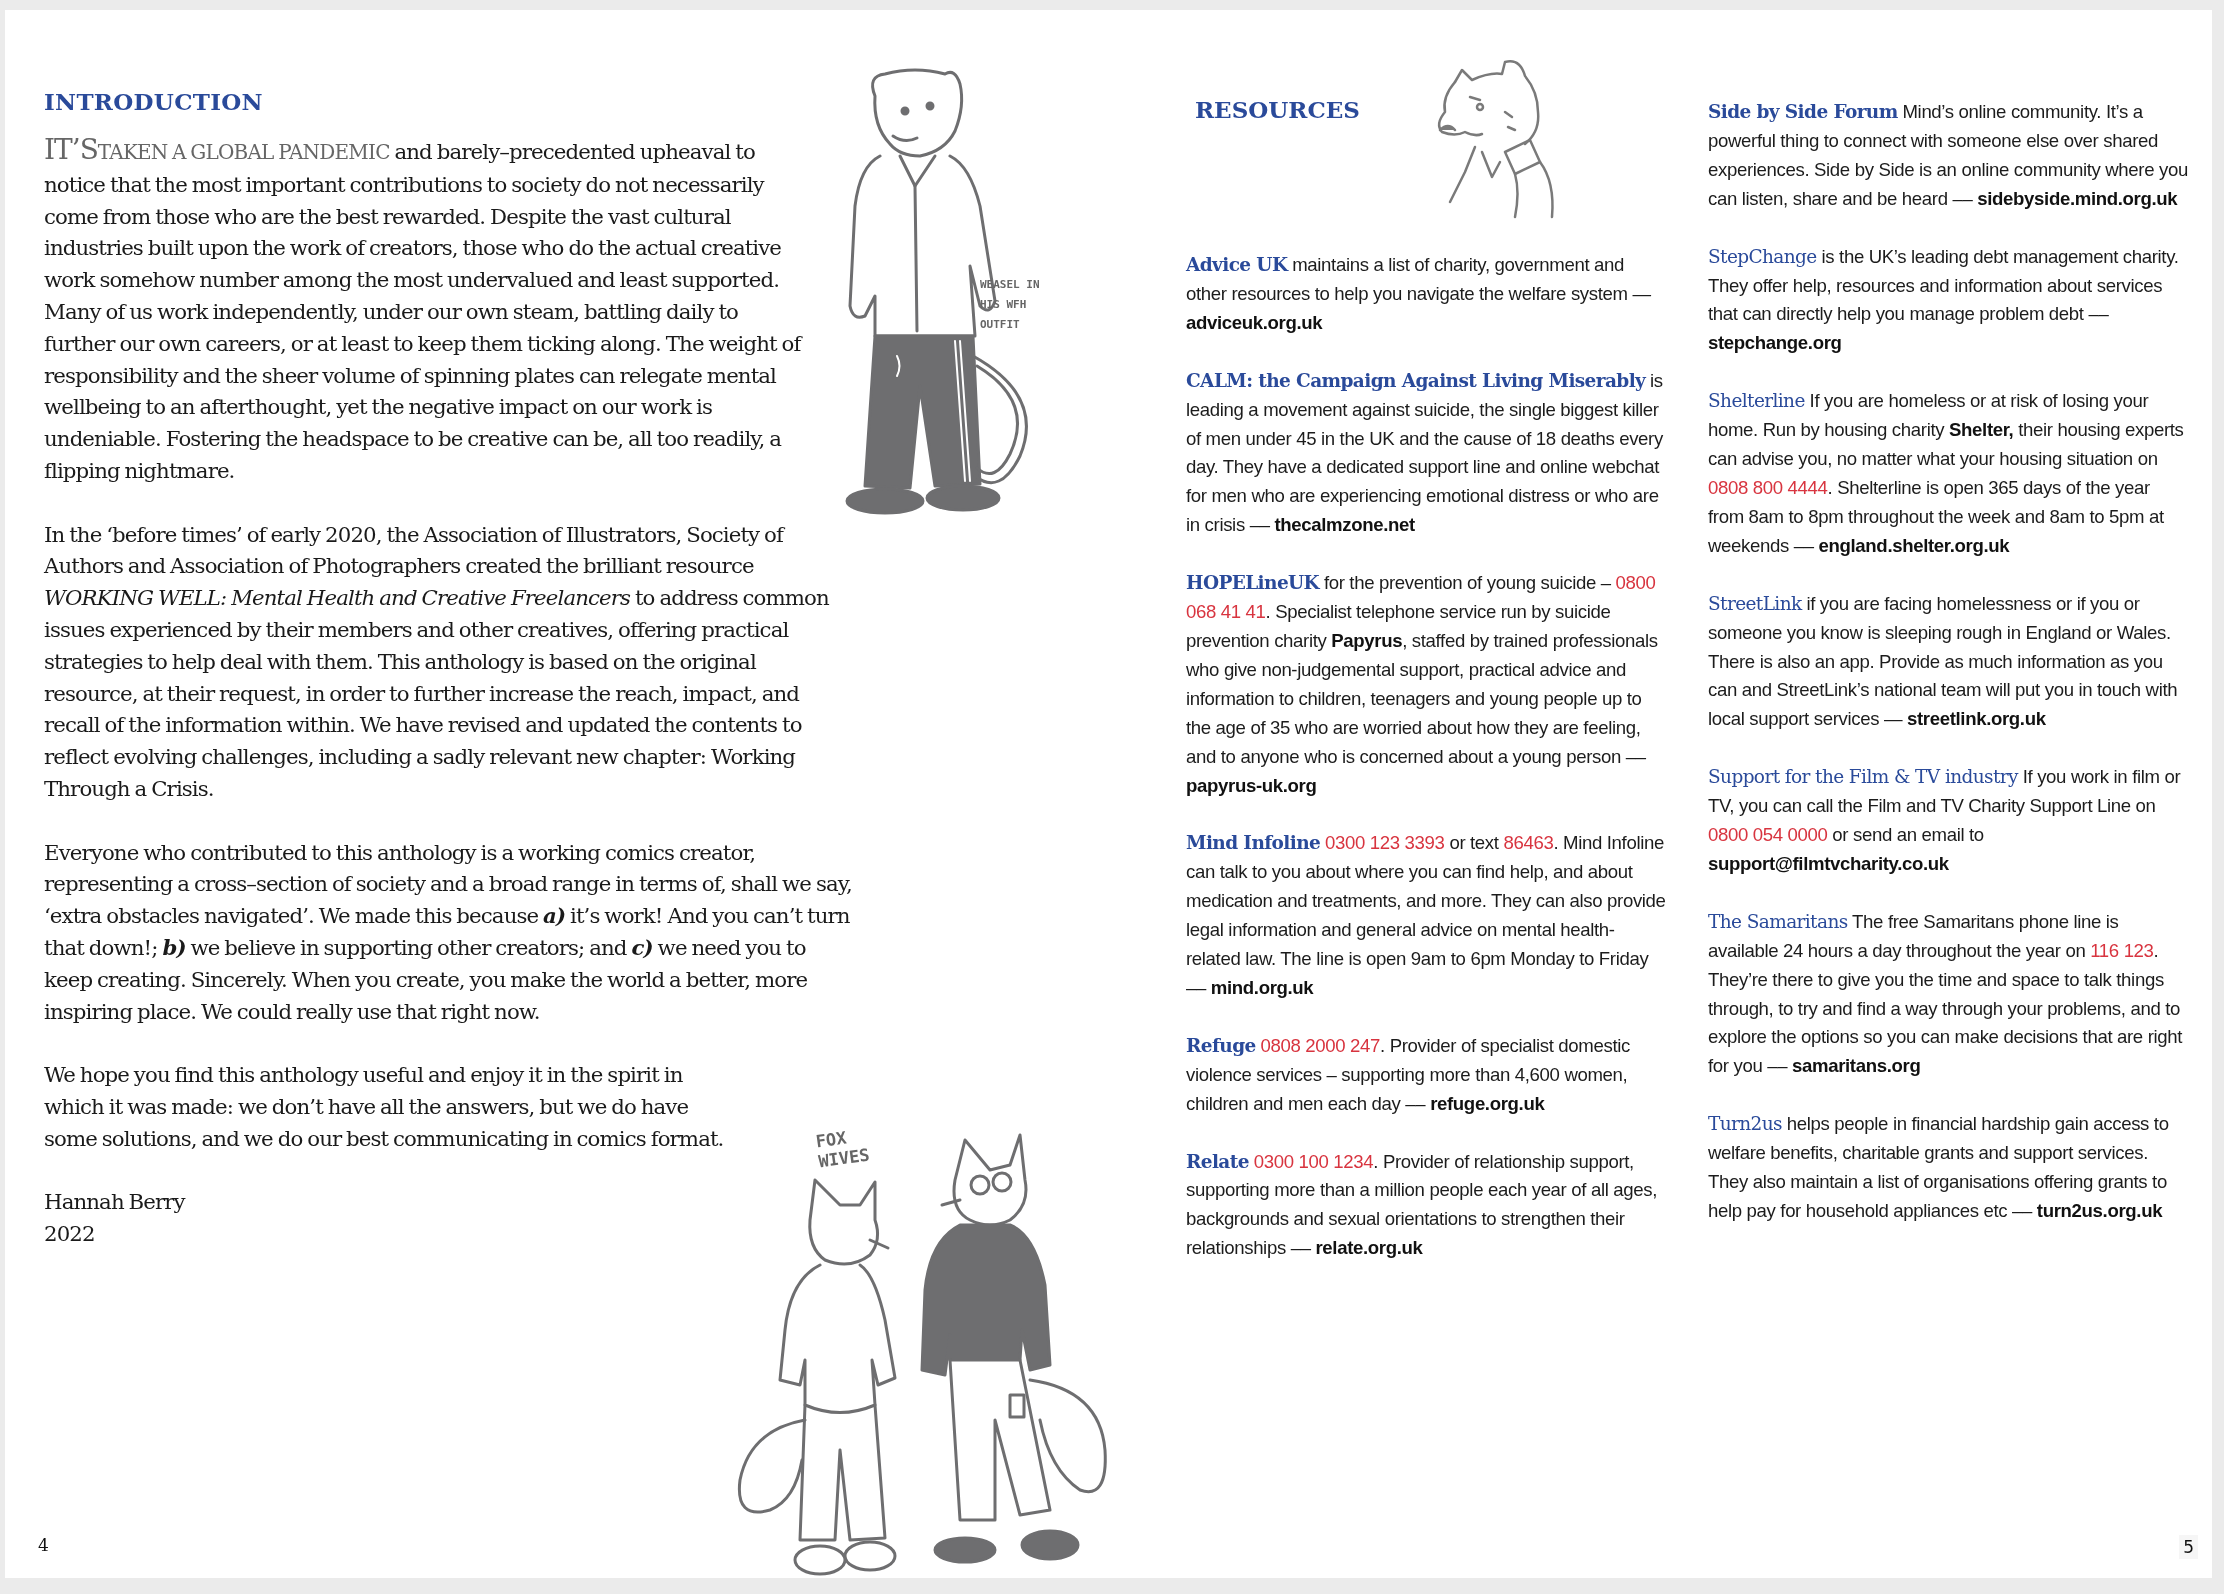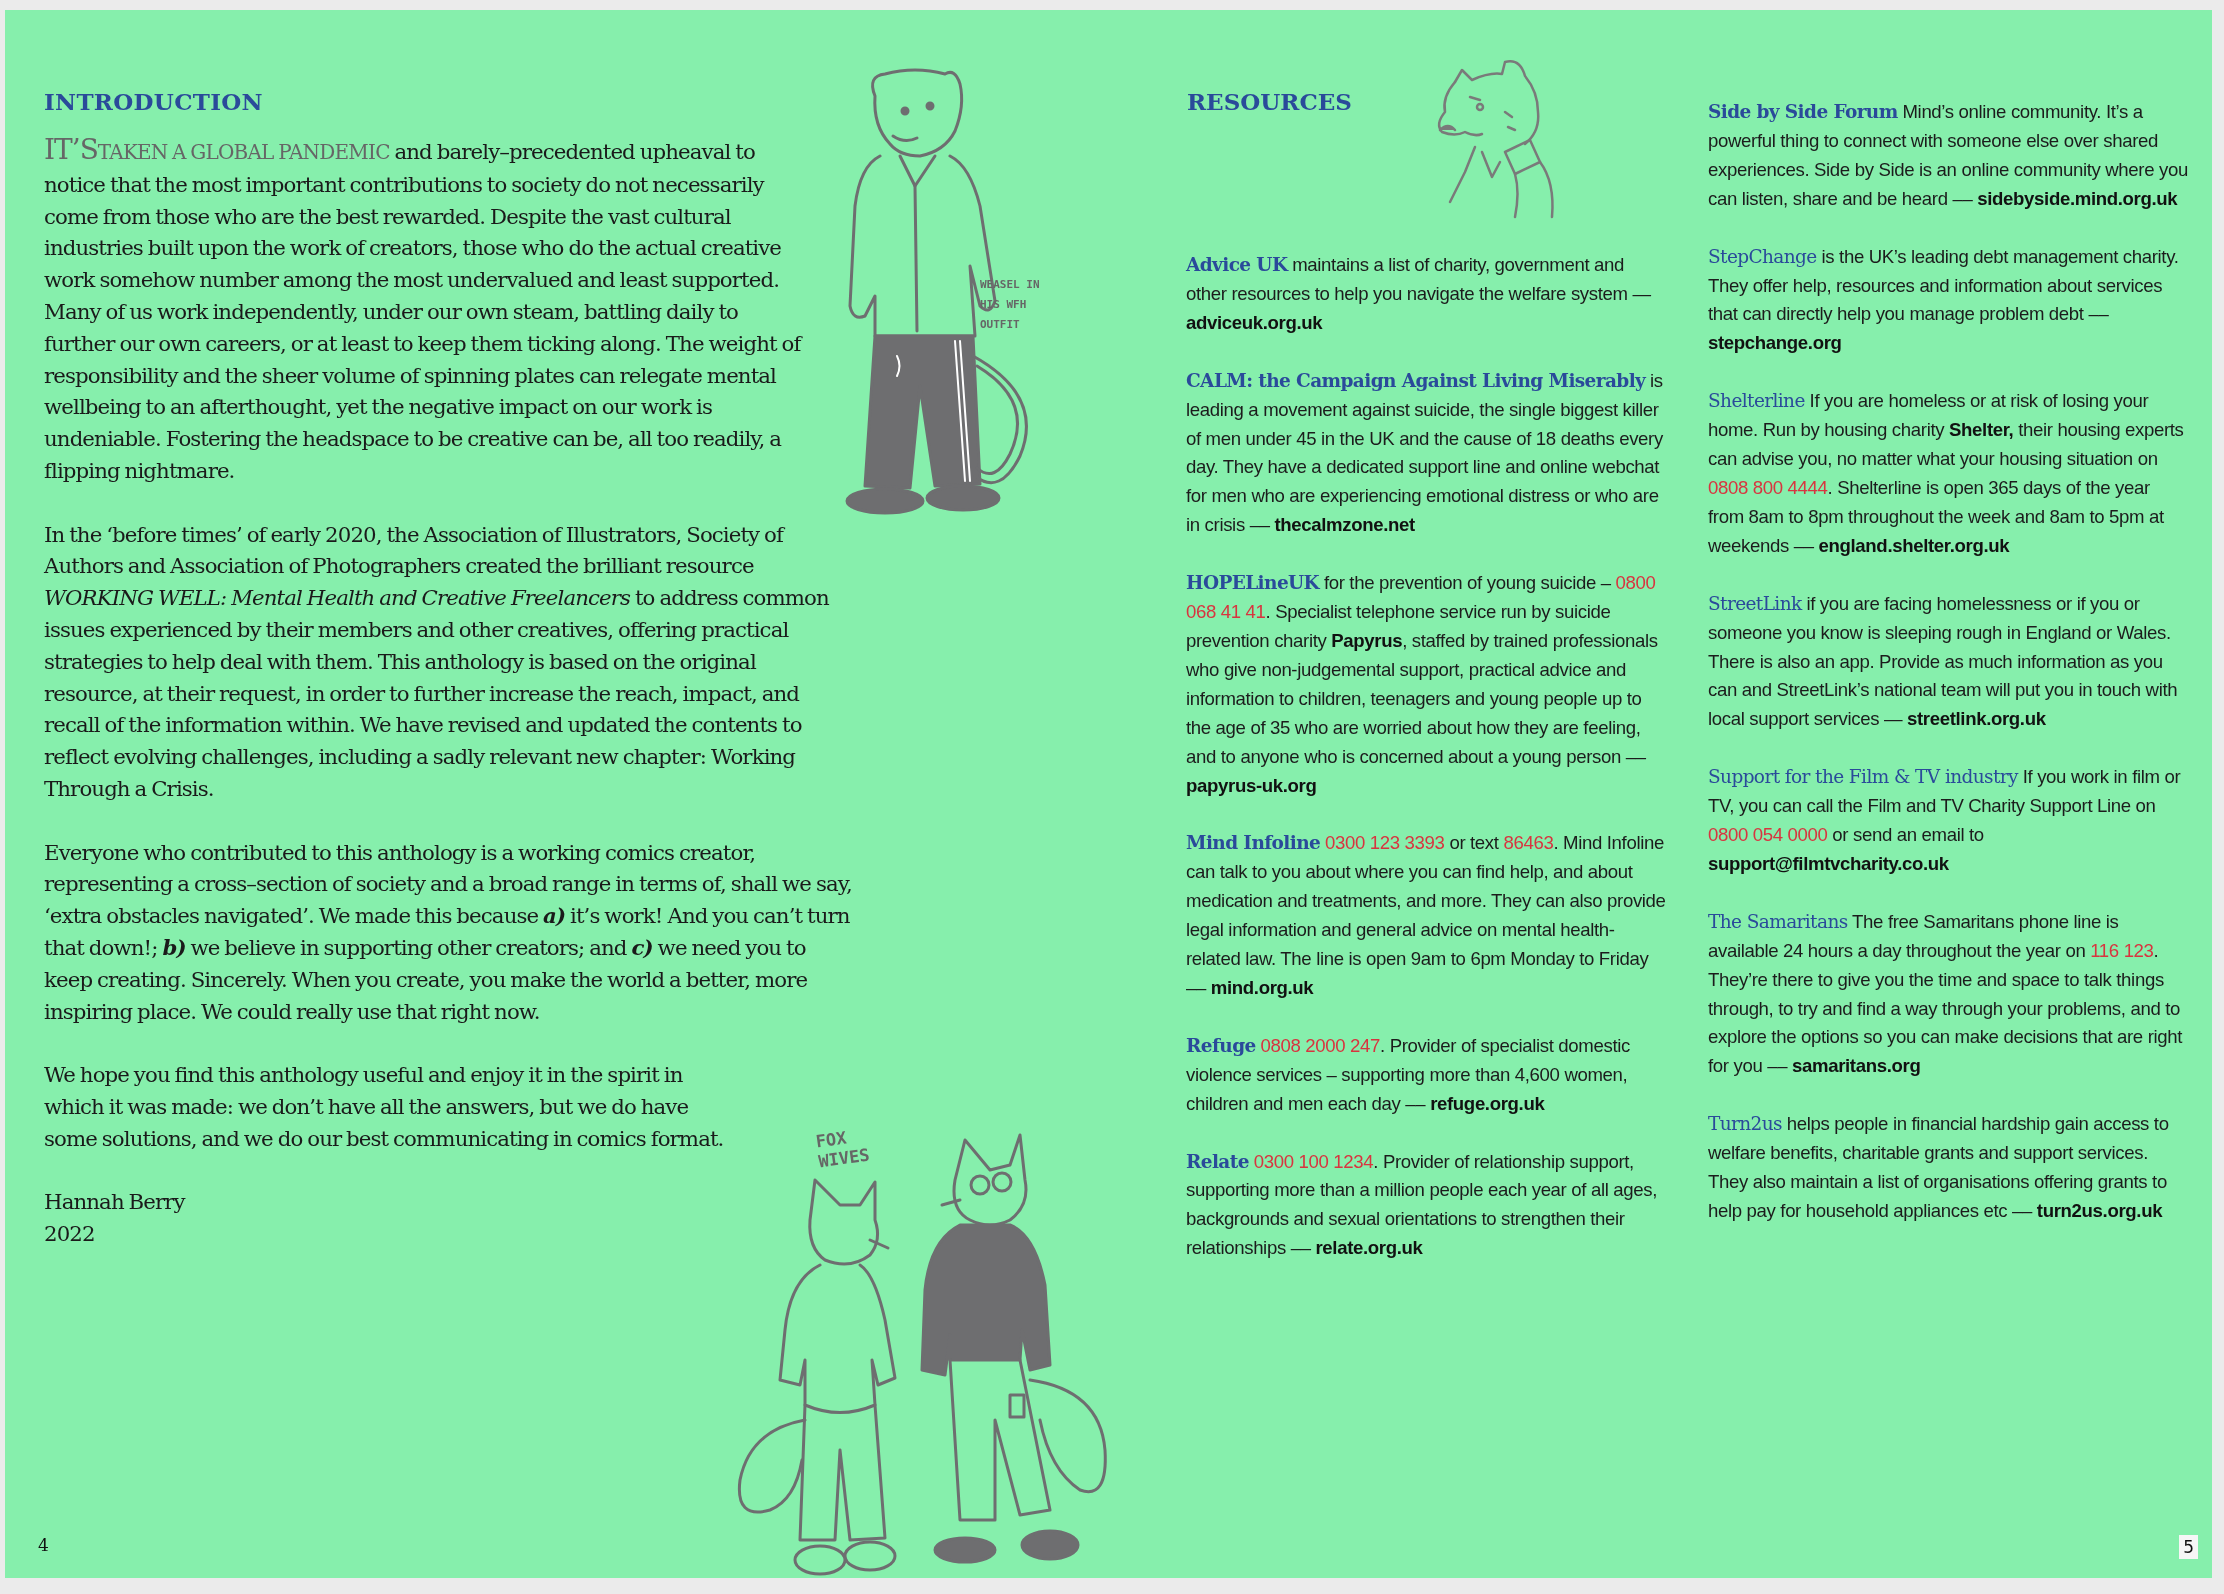--- a/index.html
+++ b/index.html
@@ -1,20 +1,20 @@
 <!DOCTYPE html>
 <html><head>
 <meta charset="utf-8">
 <style>
   html, body { margin: 0; padding: 0; }
   body {
     width: 2224px; height: 1594px; background: #ebebeb; position: relative; overflow: hidden;
   }
   .spread {
-    position: absolute; left: 5px; top: 10px; width: 2207px; height: 1568px; background: #86efac;
+    position: absolute; left: 5px; top: 10px; width: 2207px; height: 1568px; background: #ffffff;
   }
   .page { position: absolute; top: 0; height: 100%; }
   .page-left { left: 0; width: 1103px; }
   .page-right { left: 1103px; width: 1104px; }
 
   
   .intro-heading {
     position: absolute; left: 39px; top: 78px;
     font-family: "DejaVu Serif", serif; font-weight: bold; font-size: 23px;
     color: #2a4a9a; letter-spacing: 0.3px;
@@ -150,21 +150,21 @@
     <div class="fox-caption">Fox
 wives</div>
 
     <div class="page-num page-num-left">4</div>
   </section>
 
   <section class="page page-right">
     
   </section>
 
-  <h2 class="res-heading" style="margin:0">RESOURCES</h2>
+  <h2 class="res-heading" style="margin:8px">RESOURCES</h2>
 
   <svg class="illus bear" viewBox="0 0 160 170" fill="none" stroke="#7a7a7a" stroke-width="2.5" stroke-linecap="round" stroke-linejoin="round">
     <path d="M35 30 L42 18 L52 28 Q70 20 82 22 L85 10 Q100 6 105 24 Q118 40 118 60 Q120 80 105 92"></path>
     <path d="M35 30 Q22 45 25 60 Q15 72 22 80 Q35 85 45 80 Q55 85 62 82"></path>
     <path d="M50 45 L60 48"></path>
     <circle cx="60" cy="55" r="3"></circle>
     <path d="M20 78 Q28 70 35 78" fill="#7a7a7a"></path>
     <path d="M85 100 L110 88 L120 110 L95 122 Z"></path>
     <path d="M55 95 L45 120 L30 150"></path>
     <path d="M62 100 L72 125 L80 110"></path>

